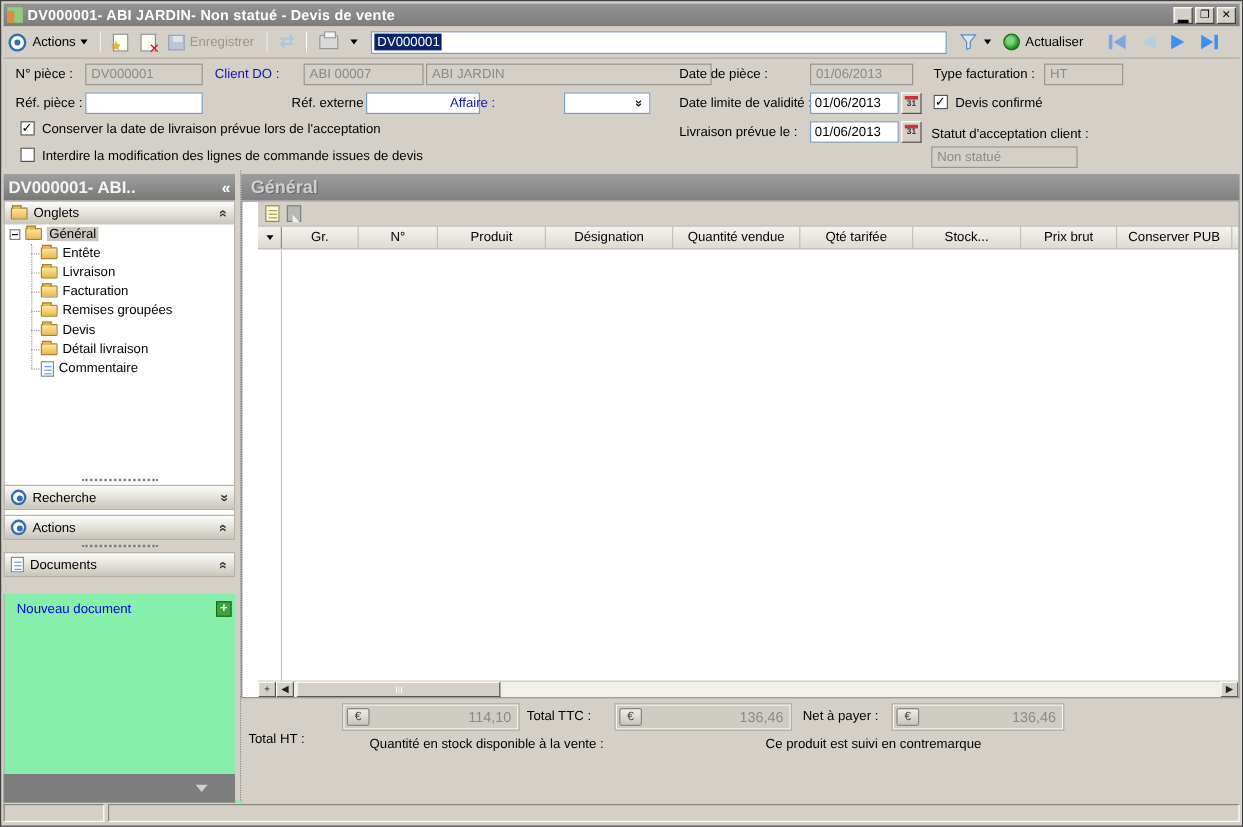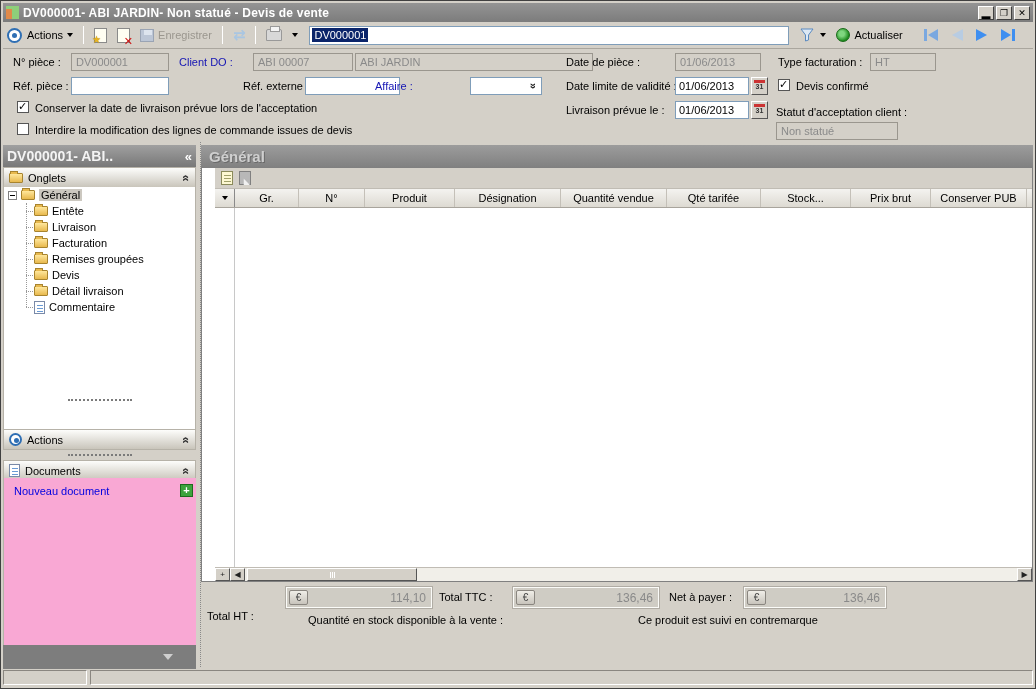--- a/index.html
+++ b/index.html
@@ -68,21 +68,21 @@
   .tree-root { padding-left:4px; }
   .expander { width:9px; height:9px; border:1px solid #808080; background:#fff; position:relative; flex:none; }
   .expander::after { content:""; position:absolute; left:1px; top:3px; width:5px; height:1px; background:#000; }
   .tree-root .lbl { background:#ccc8c0; padding:0 2px; }
   .tree-children { position:relative; }
   .tree-children::before { content:""; position:absolute; left:22px; top:0; bottom:8px; border-left:1px dotted #999; }
   .tree-child { padding-left:30px; position:relative; }
   .tree-child::before { content:""; position:absolute; left:22px; top:8px; width:7px; border-top:1px dotted #999; }
   .dots-handle { position:absolute; left:0; width:193px; height:6px; display:flex; align-items:center; justify-content:center; }
   .dots-handle span { width:64px; border-top:2px dotted #7a7a7a; }
-  .docs-body { position:absolute; left:0; top:336px; width:199px; height:182px; background:#f9a8d4; border:1px solid #b6b2a8; border-top:none; }
+  .docs-body { position:absolute; left:0; top:353px; width:199px; height:182px; background:#86efac; border:1px solid #b6b2a8; border-top:none; }
   .newdoc-row { display:flex; align-items:center; padding:6px 8px 0 10px; }
   .newdoc-link { color:#0000e0; }
   .plus-btn { margin-left:auto; width:13px; height:13px; background:#3da33d; border:1px solid #1d6a1d; color:#fff; font-weight:bold; font-size:11px; line-height:11px; text-align:center; }
   .drop-bar { position:absolute; left:0; top:503px; width:193px; height:24px; background:#7d7d7d; display:flex; align-items:center; }
   .drop-bar .arr { margin-left:160px; width:0; height:0; border-left:5px solid transparent; border-right:5px solid transparent; border-top:6px solid #cfcfcf; }
 
   .vsplitter { position:absolute; left:195px; top:141px; width:5px; bottom:21px; background:#d4d0c8; border-right:1px dotted #8a8a8a; }
 
   
   .mainpanel { position:absolute; left:200px; top:141px; right:2px; bottom:21px; background:#d4d0c8; }
@@ -303,20 +303,25 @@
           <div class="doc-icon"></div>
           <span>Commentaire</span>
         </div>
       </div>
     </div>
 
     <div class="dots-handle" style="top:255px;">
         <span></span>
       </div>
 
+    <div class="group-header" style="top:262px;">
+      <div class="bullseye" style="width:13px;height:13px;"></div>
+      <span>Recherche</span>
+      <span class="chev down">«</span>
+    </div>
 
     <div class="group-header" style="top:287px;">
       <div class="bullseye" style="width:13px;height:13px;"></div>
       <span>Actions</span>
       <span class="chev up">«</span>
     </div>
 
     <div class="dots-handle" style="top:310px;">
         <span></span>
       </div>

